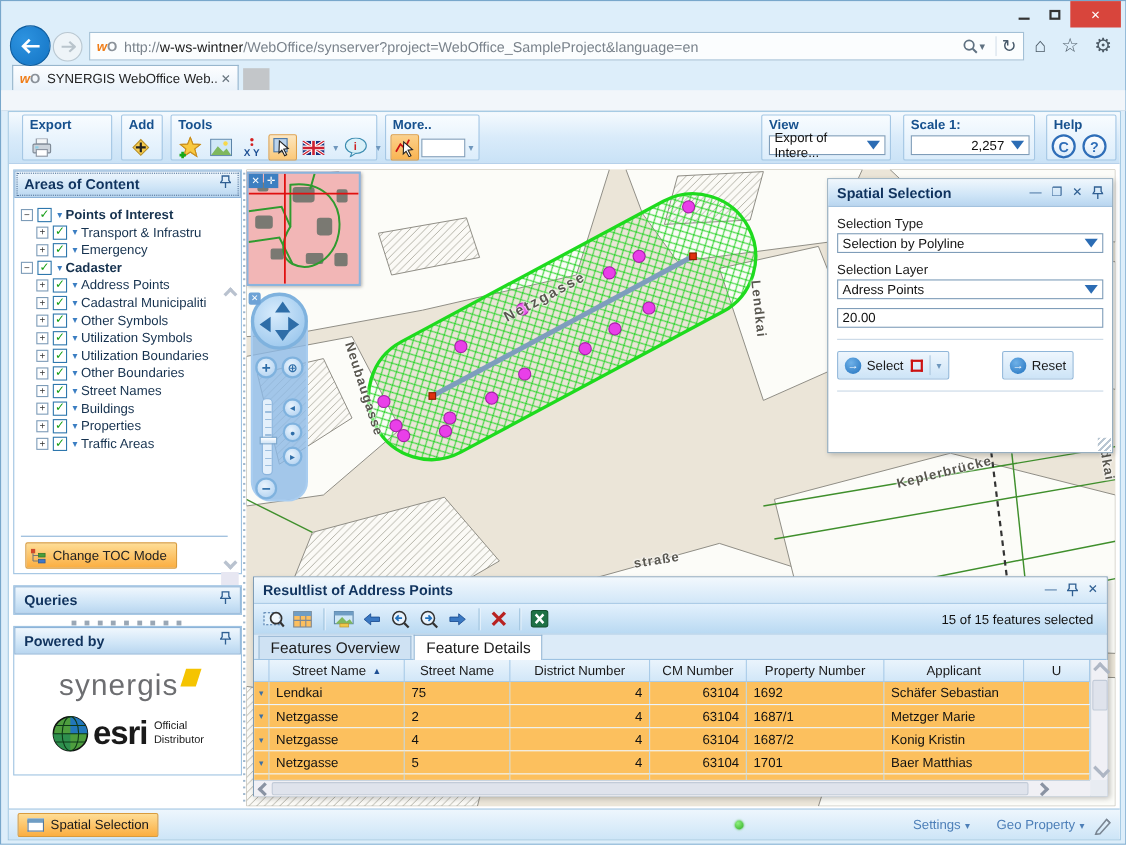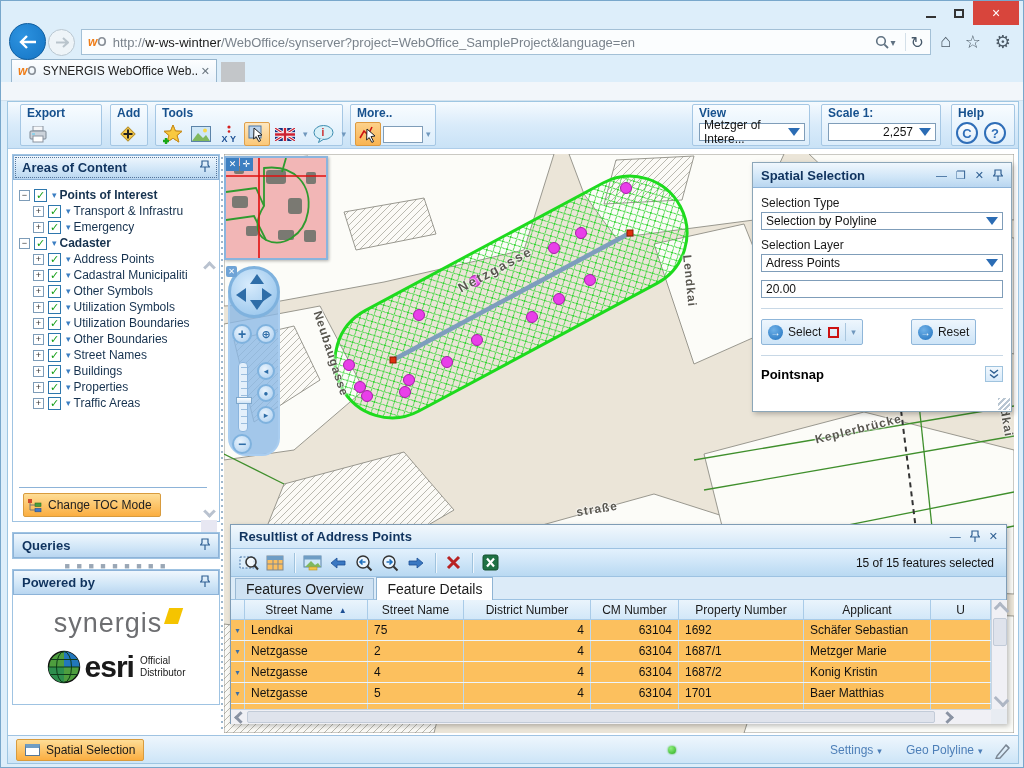--- a/index.html
+++ b/index.html
@@ -333,21 +333,21 @@
               </svg>
           </span>
           <span class="combo-mini"></span>
           <span class="tcaret">▾</span>
         </div>
       </div>
 
       <div class="tgroup" style="left:684px;width:118px;">
         <span class="tg-label">View</span>
         <div class="dropdown" style="width:106px;">
-          <span>Metzger of Intere...</span>
+          <span>Export of Intere...</span>
           <span class="dd-arrow"></span>
         </div>
       </div>
 
       <div class="tgroup" style="left:813px;width:120px;">
         <span class="tg-label">Scale 1:</span>
         <div class="dropdown" style="width:108px;">
           <span style="margin-left:auto;">2,257</span>
           <span class="dd-arrow" style="margin-left:6px;"></span>
         </div>
@@ -673,28 +673,20 @@
             <span>Select</span>
             <span class="red-dash"></span>
             <span class="ss-caret">▾</span>
           </span>
           <span class="ss-btn" style="margin-left:48px;">
             <span class="arr-ic">→</span>
             <span>Reset</span>
           </span>
         </div>
         <div class="ss-hr"></div>
-        <div class="pointsnap-row">
-          <b>Pointsnap</b>
-          <span style="margin-left:auto;border:1px solid #9fc3de;width:18px;height:16px;display:flex;align-items:center;justify-content:center;background:linear-gradient(#f2f8fd,#d8eafa);">
-            <svg width="10" height="10" viewBox="0 0 10 10">
-                <path d="M1 1 L5 4 L9 1 M1 5.5 L5 8.5 L9 5.5" stroke="#2f5f92" stroke-width="1.4" fill="none"></path>
-              </svg>
-          </span>
-        </div>
       </div>
       <span class="grip"></span>
     </div>
 
     <div class="rl-panel">
       <div class="rl-title">
         <b>Resultlist of Address Points</b>
         <span class="ph-icons">
           <span class="mini">—</span>
           <svg width="10" height="13" viewBox="0 0 10 13">
@@ -846,21 +838,21 @@
       <div class="rl-corner"></div>
     </div>
 
     <div class="statusbar">
       <span class="sb-task">
         <span class="sb-win"></span>
         <span>Spatial Selection</span>
       </span>
       <span class="sb-dot"></span>
       <span class="sb-link sb-settings"><span>Settings</span><span class="lc">▾</span></span>
-      <span class="sb-link sb-geo"><span>Geo Polyline</span><span class="lc">▾</span></span>
+      <span class="sb-link sb-geo"><span>Geo Property</span><span class="lc">▾</span></span>
       <span class="sb-pen">
         <svg width="18" height="18" viewBox="0 0 18 18">
             <path d="M3 15 L12 4 L15 7 L6 17 L2 17.5 Z" fill="none" stroke="#7a8693" stroke-width="1.4"></path>
             <path d="M12 4 L15 7" stroke="#7a8693" stroke-width="1.4"></path>
           </svg>
       </span>
     </div>
 
   </div>
 </div>

